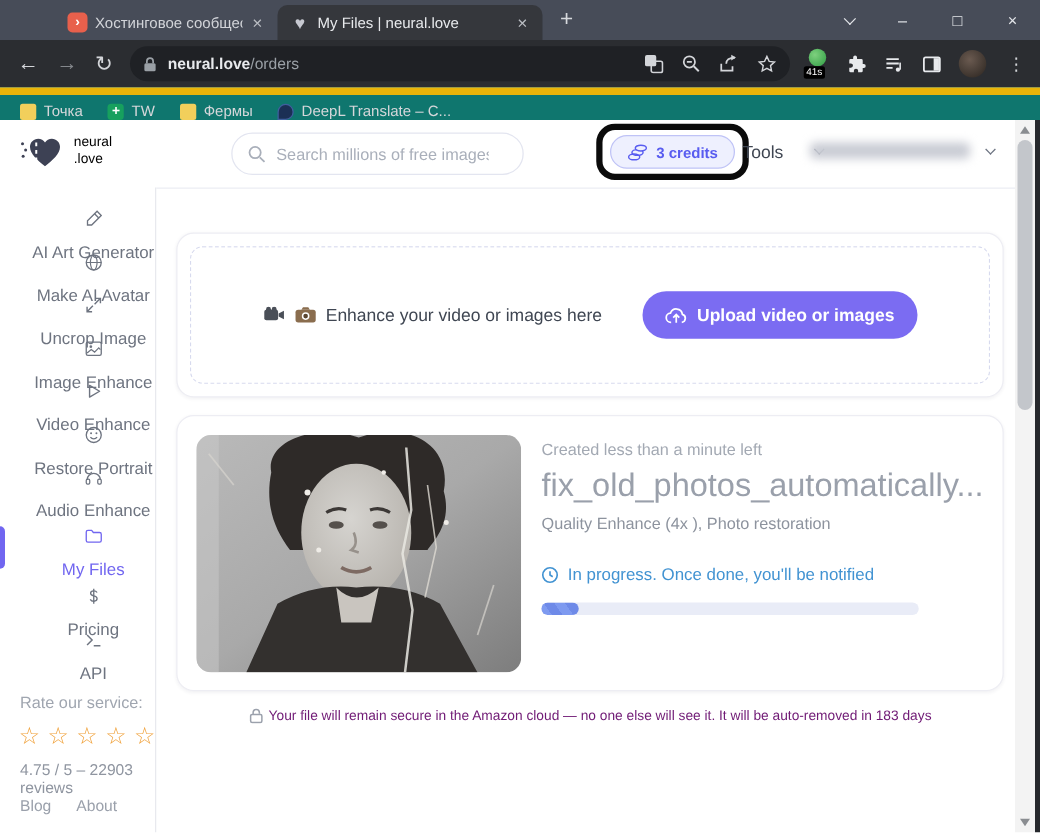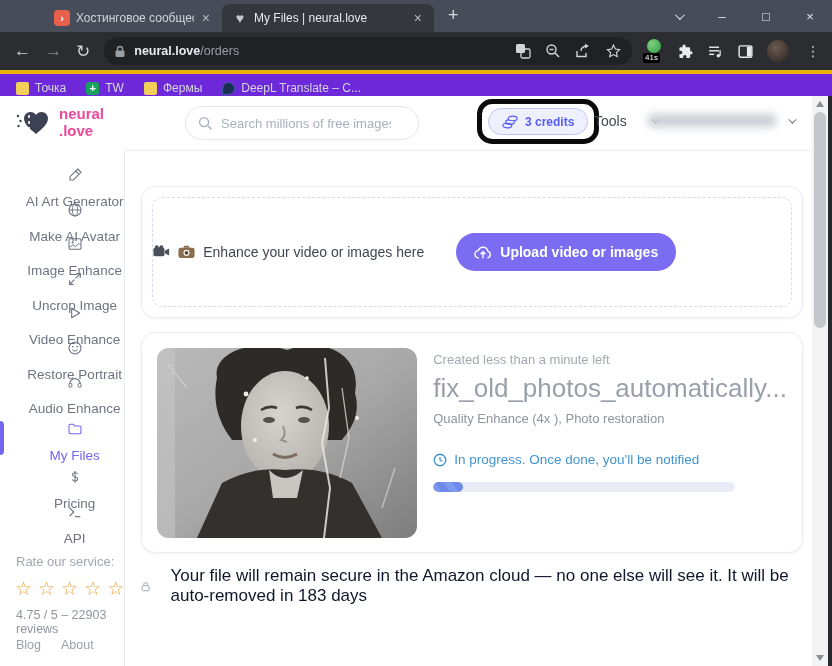--- a/index.html
+++ b/index.html
@@ -28,38 +28,38 @@
   .omnibox .host { color:#e8eaed; font-size:12.5px; font-weight:bold; margin-left:8px; }
   .omnibox .path { color:#9aa0a6; font-size:12.5px; }
   .omni-icons { margin-left:auto; display:flex; align-items:center; gap:14px; }
   .ext-area { display:flex; align-items:center; gap:13px; margin-left:12px; }
   .ext-41 { position:relative; width:20px; height:24px; }
   .ext-41 .globe { width:14px; height:14px; border-radius:50%; background:radial-gradient(circle at 35% 35%, #7ed07e, #2f9e44); margin:0 auto; }
   .ext-41 .badge { position:absolute; bottom:0; left:-1px; background:#000000; color:#fff; font-size:8px; border-radius:2px; padding:0 2px; line-height:10px;margin-top:36px; }
   .avatar { width:22px; height:22px; border-radius:50%; background:radial-gradient(circle at 40% 35%, #6a5a50, #2a241f); }
   .kebab { color:#d3d5d9; font-size:14px; letter-spacing:0; margin:0 12px 0 4px; }
 
-  .bookmarks { position:absolute; top:70px; left:0; width:832px; height:32px; background:#6d28d9; display:flex; align-items:center; gap:20px; padding-left:16px; border-top:4px solid #eab308; }
+  .bookmarks { position:absolute; top:70px; left:0; width:832px; height:32px; background:#0f766e; display:flex; align-items:center; gap:20px; padding-left:16px; border-top:6px solid #eab308; }
   .bm { display:flex; align-items:center; gap:6px; color:#d5d7da; font-size:12px; }
   .bm-note { width:13px; height:13px; border-radius:2px; background:#f2cf5b; }
   .bm-tw { width:13px; height:13px; border-radius:3px; background:#17a05e; color:#fff; font-size:11px; font-weight:bold; display:flex; align-items:center; justify-content:center; line-height:0; }
   .bm-deepl { width:13px; height:13px; border-radius:50% 50% 50% 0; background:#1b2f55; border:1px solid #3f5f9e; }
 
   
   .page { position:absolute; top:96px; left:0; width:812px; height:570px; background:#fff; }
   .win-edge { position:absolute; top:96px; right:0; width:4px; height:570px; background:#26282c; }
   .scrollbar { position:absolute; top:96px; right:4px; width:16px; height:570px; background:#f3f3f3; }
   .sb-arrow { width:0; height:0; border-left:4px solid transparent; border-right:4px solid transparent; margin:5px auto; }
   .sb-up { border-bottom:6px solid #8a8d91; }
   .sb-down { border-top:6px solid #8a8d91; position:absolute; bottom:0; left:4px; }
   .sb-thumb { position:absolute; top:16px; left:2px; width:12px; height:216px; background:#c3c6cb; border-radius:6px; }
 
   .site-header { position:absolute; top:0; left:0; width:812px; height:54px; background:#fff; }
   .logo { position:absolute; left:16px; top:9px; display:flex; align-items:center; gap:9px; }
-  .logo-text { color:#ec4899; font-size:15px; font-weight:bold; line-height:1.15; }
+  .logo-text { color:#000000; font-size:11px; font-weight:normal; line-height:1.15; }
   .search-box { position:absolute; left:185px; top:10px; width:234px; height:34px; border:1px solid #e3e5f0; border-radius:17px; display:flex; align-items:center; padding:0 12px; gap:8px; background:#fff; }
   .search-box input { border:none; outline:none; font-size:13px; color:#3d4154; width:170px; font-family:"Liberation Sans",sans-serif; }
   .search-box input::placeholder { color:#a9afba; }
   .annotation { position:absolute; left:477px; top:3px; border:5px solid #0b0b0b; border-radius:15px; padding:4px 6px; background:#fff; }
   .credits-btn { height:27px; background:#eef0fe; border:1px solid #bfc3f6; border-radius:14px; display:flex; align-items:center; gap:7px; padding:0 13px; color:#585cf0; font-size:12px; font-weight:bold; }
   .tools { position:absolute; left:594px; top:17px; display:flex; align-items:center; gap:24px; color:#3f4652; font-size:14px; }
   .chev-dark { display:inline-block; width:6px; height:6px; border-right:1.5px solid #6b7280; border-bottom:1.5px solid #6b7280; transform:rotate(45deg) translateY(-2px); }
   .account { position:absolute; right:18px; top:18px; display:flex; align-items:center; gap:12px; }
   .blur-email { width:128px; height:13px; border-radius:4px; background:#c9ccd4; filter:blur(4px); }
 
@@ -71,35 +71,35 @@
   .side-item.active::before { content:""; position:absolute; left:0; top:0; width:4px; height:34px; background:#7166f0; border-radius:0 4px 4px 0; }
   .gap12 { height:12px; } .gap14 { height:14px; }
   .rate-label { color:#a0a6b0; font-size:13px; padding-left:16px; margin-top:16px; }
   .stars { display:flex; gap:6px; padding-left:15px; margin-top:8px; color:#f0a23c; font-size:19px; }
   .rating-text { color:#8f95a0; font-size:12.5px; padding-left:16px; margin-top:8px; }
   .side-footer { position:absolute; bottom:14px; left:16px; display:flex; gap:20px; color:#9aa0ab; font-size:12.5px; }
 
   .main { flex:1; border-top:1px solid #ebedf3; padding:35px 12px 0 16px; position:relative; }
   .card { background:#fff; border:1px solid #ededf3; border-radius:14px; box-shadow:0 1px 3px rgba(40,40,60,.06); }
   .upload-card { height:132px; padding:10px; }
-  .upload-inner { height:100%; border:1.5px dashed #d7daee; border-radius:10px; display:flex; align-items:center; justify-content:flex-start; gap:32px; }
+  .upload-inner { height:100%; border:1.5px dashed #d7daee; border-radius:10px; display:flex; align-items:center; justify-content:center; gap:32px; }
   .upload-text { display:flex; align-items:center; gap:8px; color:#3f4652; font-size:14px; }
   .upload-btn { height:38px; background:#7b6cf2; border:none; border-radius:20px; color:#fff; font-size:14px; font-weight:bold; display:flex; align-items:center; gap:8px; padding:0 18px; font-family:"Liberation Sans",sans-serif; }
 
   .file-card { margin-top:14px; height:221px; padding:15px; display:flex; gap:16px; }
   .thumb { width:260px; height:190px; border-radius:12px; overflow:hidden; flex:none; }
   .file-info { flex:1; padding-top:4px; }
   .created { color:#a3a9b3; font-size:13px; }
   .file-title { color:#9aa0ab; font-size:26px; font-weight:400; margin-top:6px; white-space:nowrap; }
   .file-meta { color:#8d939e; font-size:13px; margin-top:7px; }
   .status { display:flex; align-items:center; gap:7px; color:#4293d2; font-size:13.5px; margin-top:26px; }
   .progress { margin-top:15px; width:302px; height:10px; border-radius:5px; background:#e9ecf7; overflow:hidden; }
   .progress-fill { height:100%; border-radius:5px; background:repeating-linear-gradient(55deg, #7e9af0 0 7px, #6e8ae8 7px 14px); }
 
-  .secure { display:flex; align-items:center; justify-content:center; gap:20px; color:#0f172a; font-size:17px; margin-top:13px; }
+  .secure { display:flex; align-items:center; justify-content:center; gap:4px; color:#701a75; font-size:11px; margin-top:13px; }
 </style>
 </head>
 <body>
 
 <div class="titlebar">
   <div class="tabs">
     <div class="tab inactive">
       <div class="fav1">›</div>
       <span class="title">Хостинговое сообщество «Time</span>
       <span class="close">×</span>
@@ -255,31 +255,31 @@
       <div class="side-item">
         <svg width="16" height="16" viewBox="0 0 24 24">
             <circle cx="12" cy="12" r="9" fill="none" stroke="currentColor" stroke-width="1.6"></circle>
             <ellipse cx="12" cy="12" rx="4" ry="9" fill="none" stroke="currentColor" stroke-width="1.4"></ellipse>
             <line x1="3" y1="12" x2="21" y2="12" stroke="currentColor" stroke-width="1.4"></line>
           </svg>
         <span>Make AI Avatar</span>
       </div>
       <div class="side-item">
         <svg width="16" height="16" viewBox="0 0 24 24">
+            <path d="M14 4h6v6M20 4l-7 7M10 20H4v-6M4 20l7-7" fill="none" stroke="currentColor" stroke-width="1.7"></path>
+          </svg>
+        <span>Uncrop Image</span>
+      </div>
+      <div class="side-item">
+        <svg width="16" height="16" viewBox="0 0 24 24">
             <rect x="3" y="4" width="18" height="16" rx="2" fill="none" stroke="currentColor" stroke-width="1.6"></rect>
             <circle cx="8.5" cy="9.5" r="1.6" fill="currentColor"></circle>
             <path d="M4 17l5-4 4 3 5-5 2 2" fill="none" stroke="currentColor" stroke-width="1.5"></path>
           </svg>
         <span>Image Enhance</span>
-      </div>
-      <div class="side-item">
-        <svg width="16" height="16" viewBox="0 0 24 24">
-            <path d="M14 4h6v6M20 4l-7 7M10 20H4v-6M4 20l7-7" fill="none" stroke="currentColor" stroke-width="1.7"></path>
-          </svg>
-        <span>Uncrop Image</span>
       </div>
       <div class="side-item">
         <svg width="16" height="16" viewBox="0 0 24 24">
             <path d="M7 5l12 7-12 7z" fill="none" stroke="currentColor" stroke-width="1.7" stroke-linejoin="round"></path>
           </svg>
         <span>Video Enhance</span>
       </div>
       <div class="side-item">
         <svg width="16" height="16" viewBox="0 0 24 24">
             <circle cx="12" cy="12" r="9" fill="none" stroke="currentColor" stroke-width="1.6"></circle>

